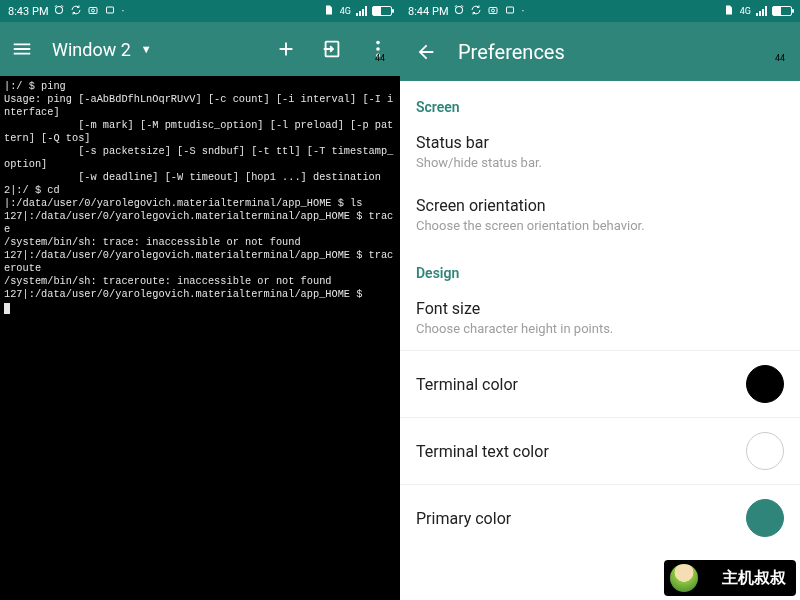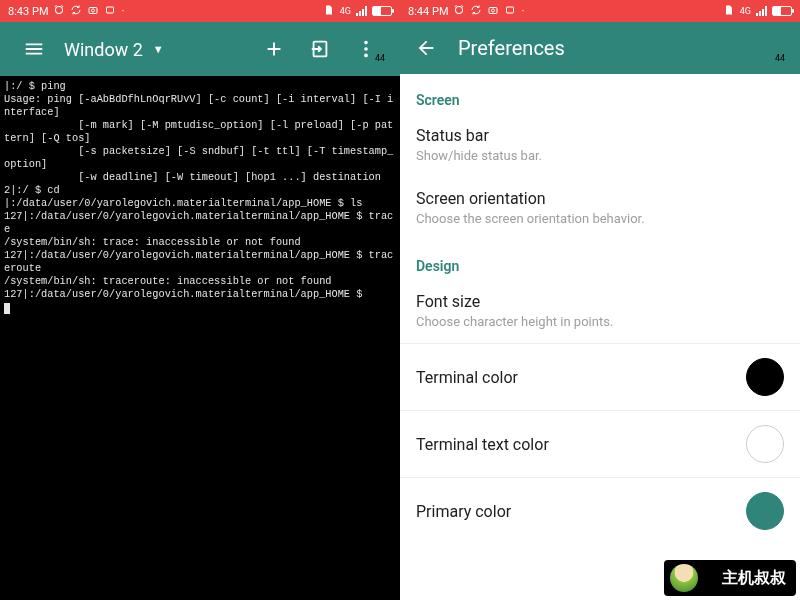--- a/index.html
+++ b/index.html
@@ -1,31 +1,31 @@
 <!DOCTYPE html>
 <html><head>
 <meta charset="utf-8">
 <style>
   * { margin: 0; padding: 0; box-sizing: border-box; }
   html, body { width: 800px; height: 600px; overflow: hidden; font-family: Roboto, Arial, sans-serif; background: #666; }
   .viewport { display: flex; width: 800px; height: 600px; }
   .phone { width: 400px; height: 600px; display: flex; flex-direction: column; position: relative; }
 
   
-  .statusbar { height: 22px; background: #ef4444; color: #fff; display: flex; align-items: center; justify-content: space-between; padding: 0 8px; font-size: 11px; }
+  .statusbar { height: 22px; background: #0f766e; color: #fff; display: flex; align-items: center; justify-content: space-between; padding: 0 8px; font-size: 11px; }
   .statusbar .left, .statusbar .right { display: flex; align-items: center; gap: 5px; }
   .icon-sm svg { width: 12px; height: 12px; }
   .battery { display: flex; align-items: center; gap: 2px; }
   .battery .shell { display:inline-block; width: 20px; height: 10px; border:1px solid #fff; border-radius:2px; position:relative; }
   .battery .shell::after { content:""; position:absolute; right:-3px; top:2px; width:2px; height:4px; background:#fff; border-radius:1px; }
   .battery .fill { display:block; height:100%; width:44%; background:#fff; }
   .battery .pct { font-size:9px; position:absolute; left:2px; top:-1px; color:#000; pointer-events:none;margin-top:47px; }
 
   
-  .appbar { height: 54px; background: #30857a; color: #fff; display: flex; align-items: center; padding: 0 14px; gap: 6px; }
+  .appbar { height: 54px; background: #30857a; color: #fff; display: flex; align-items: center; padding: 0 2px; gap: 6px; }
   .appbar .iconbtn { width: 40px; height: 40px; display:flex; align-items:center; justify-content:center; }
   .appbar .title { font-size: 18px; flex: 0 0 auto; margin-left: 4px; }
   .appbar .dropdown { margin-left: 4px; font-size: 11px; }
   .appbar .spacer { flex: 1; }
 
   
   .terminal { flex: 1; background: #000; color: #e6e6e6; font-family: "Courier New", monospace; font-size: 10.3px; line-height: 13px; padding: 4px 4px 0 4px; white-space: pre-wrap; word-break: break-all; }
   .cursor { display:inline-block; width:6px; height:11px; background:#e6e6e6; vertical-align: bottom; }
 
   
@@ -36,21 +36,21 @@
   .pref-sub { font-size: 13px; color: #9e9e9e; }
   .pref-row { display:flex; align-items:center; justify-content:space-between; padding: 14px 16px; }
   .pref-row .pref-title { margin-bottom: 0; }
   .divider { height: 1px; background: #eee; margin: 0; }
   .swatch { width: 38px; height: 38px; border-radius: 50%; border: 1px solid #ccc; flex:0 0 auto; }
   .swatch.black { background:#000; border-color:#000; }
   .swatch.white { background:#fff; }
   .swatch.teal  { background:#30857a; border-color:#30857a; }
 
   
-  .prefs-appbar { height: 52px; background: #30857a; color: #fff; display: flex; align-items: center; padding: 0 6px; gap: 12px; }
+  .prefs-appbar { height: 59px; background: #30857a; color: #fff; display: flex; align-items: center; padding: 0 6px; gap: 12px; }
   .prefs-appbar .title { font-size: 20px; }
 
   
   .brand { position: absolute; right: 4px; bottom: 4px; background:#000; color:#fff; padding:4px 10px 4px 6px; border-radius:4px; display:flex; align-items:center; gap:24px; font-size:16px; font-weight:700; }
   .brand .mascot { width:28px; height:28px; border-radius:50%; background:radial-gradient(circle at 50% 30%, #f5deb3 38%, #8cc63f 40%, #3a7d2d 100%); position:relative; }
   .brand .mascot::after { content:""; position:absolute; top:4px; left:6px; width:16px; height:10px; background:#f5deb3; border-radius:50% 50% 40% 40%; }
 
   .sig-bars { display:flex; align-items:flex-end; gap:1px; height:10px; }
   .sig-bars span { display:block; width:2px; background:#fff; }
   .sig-bars span:nth-child(1){height:3px} .sig-bars span:nth-child(2){height:5px}

